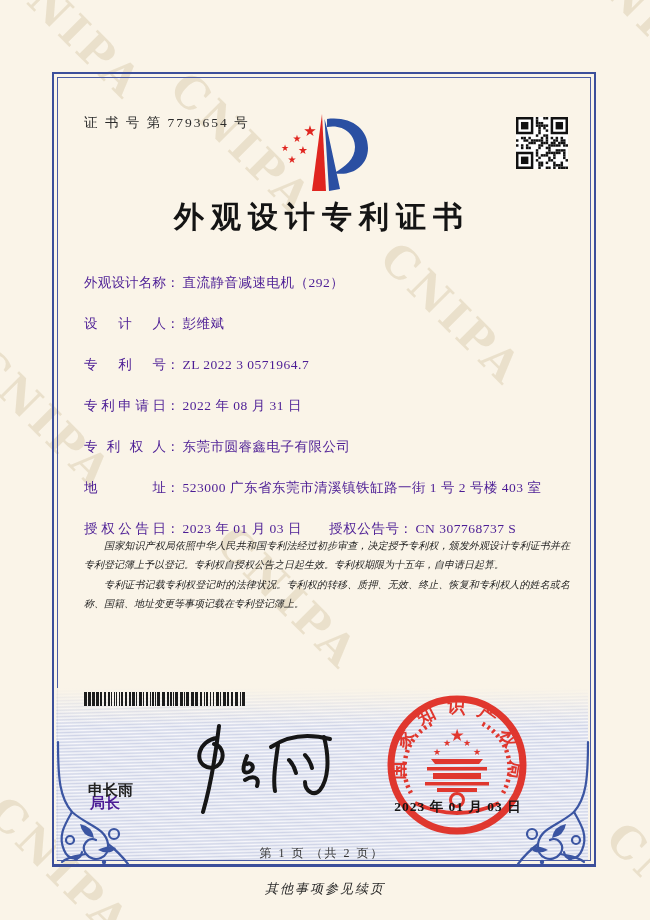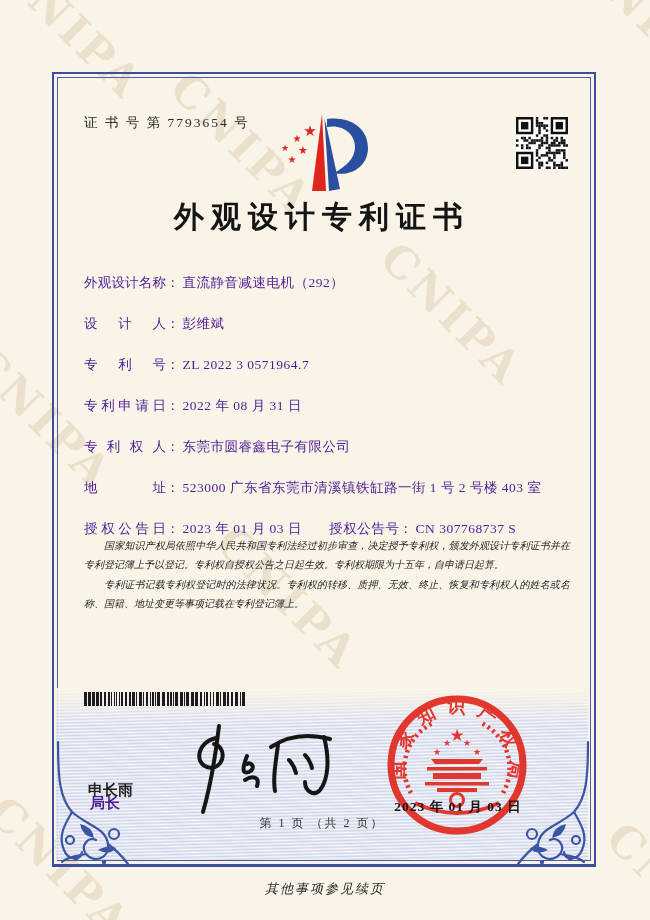--- a/index.html
+++ b/index.html
@@ -64,21 +64,21 @@
     position:absolute;left:88px;top:781px;font-size:15px;font-weight:700;
     font-family:"Liberation Sans","DejaVu Sans",sans-serif;color:#222;
   }
   .signature-svg{position:absolute;left:183px;top:722px;}
   .seal-svg{position:absolute;left:385px;top:693px;}
   .seal-date{
     position:absolute;left:378px;top:798px;width:160px;text-align:center;
     font-size:13.5px;font-weight:600;letter-spacing:1px;color:#151515;
   }
   .page-no{
-    position:absolute;left:52px;top:815px;width:540px;text-align:center;
+    position:absolute;left:52px;top:845px;width:540px;text-align:center;
     font-size:12px;letter-spacing:2px;color:#333;
   }
   .footer-note{
     position:absolute;left:0;top:880px;width:650px;text-align:center;
     font-size:13px;font-style:italic;letter-spacing:2px;color:#2a2a2a;
   }
 </style>
 </head>
 <body>
 

